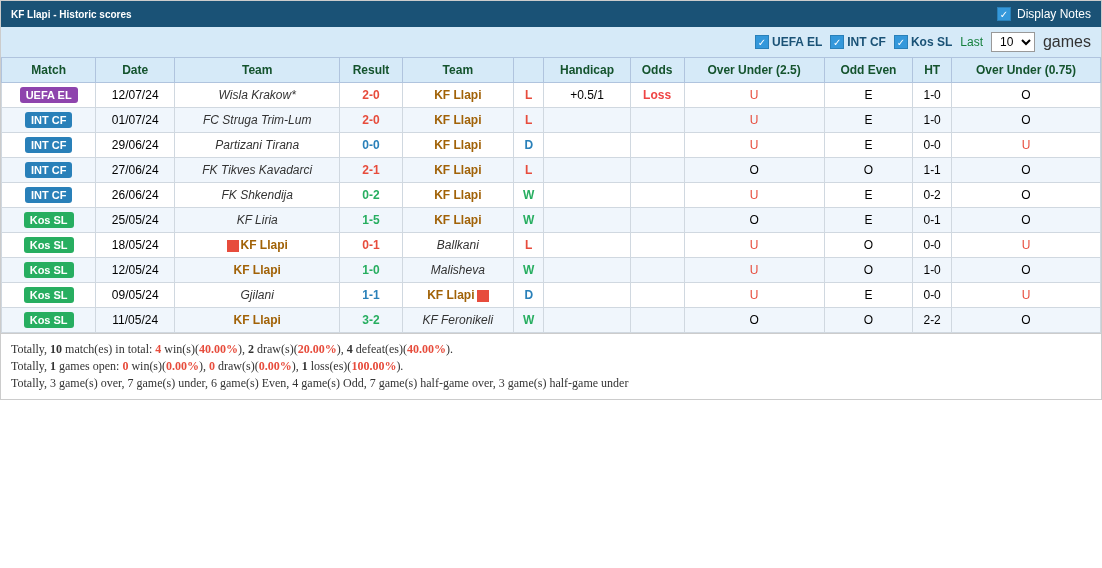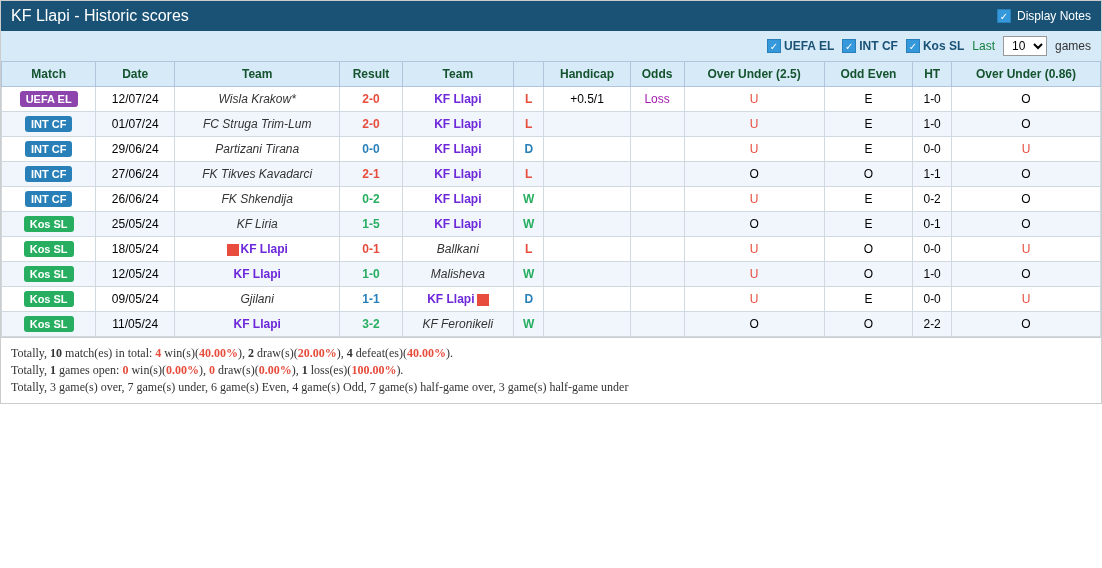--- a/index.html
+++ b/index.html
@@ -1,42 +1,42 @@
 <!DOCTYPE html>
 <html><head>
   <meta charset="utf-8">
   <style>
     * { box-sizing: border-box; margin: 0; padding: 0; }
     body { font-family: Arial, sans-serif; font-size: 12px; background: #fff; }
     .container { width: 1102px; background: #fff; border: 1px solid #ccc; }
     .header { background: #1a5276; color: #fff; padding: 6px 10px; display: flex; justify-content: space-between; align-items: center; }
-    .header-title { font-size: 16px; font-weight: normal; }
+    .header-title { font-size: 10px; font-weight: bold; }
     .header-right { display: flex; align-items: center; gap: 6px; }
     .checkbox-checked { width: 14px; height: 14px; background: #3498db; border: 1px solid #2980b9; display: inline-flex; align-items: center; justify-content: center; color: #fff; font-size: 10px; }
     .filter-bar { background: #d6eaf8; padding: 5px 10px; display: flex; justify-content: flex-end; align-items: center; gap: 8px; }
     .filter-item { display: flex; align-items: center; gap: 3px; }
     .filter-label { font-size: 12px; font-weight: bold; color: #1a5276; }
     .last-label { font-size: 12px; color: #15803d; }
     .games-select { border: 1px solid #999; padding: 1px 4px; font-size: 12px; background: #fff; }
-    .games-label { font-size: 12px; color: #333; }
+    .games-label { font-size: 16px; color: #333; }
     table { width: 100%; border-collapse: collapse; }
     thead tr { background: #d6eaf8; }
     thead th { padding: 5px 4px; text-align: center; font-size: 12px; font-weight: bold; color: #14532d; border: 1px solid #b0c4de; }
     tbody tr { border: 1px solid #d0d8e0; }
     tbody tr:nth-child(even) { background: #f0f6fc; }
     tbody tr:nth-child(odd) { background: #fff; }
     tbody td { padding: 4px 5px; text-align: center; border: 1px solid #d0d8e0; font-size: 12px; }
     .match-badge { color: #fff; padding: 2px 6px; border-radius: 3px; font-size: 11px; font-weight: bold; display: inline-block; }
     .badge-uefa { background: #8e44ad; }
     .badge-intcf { background: #2980b9; }
     .badge-kossl { background: #27ae60; }
     .result-red { color: #e74c3c; font-weight: bold; }
     .result-green { color: #27ae60; font-weight: bold; }
     .result-blue { color: #2980b9; font-weight: bold; }
-    .team-red { color: #6d28d9; font-weight: bold; }
+    .team-red { color: #a16207; font-weight: bold; }
     .team-normal { color: #333; font-style: italic; }
     .outcome-w { color: #27ae60; font-weight: bold; }
     .outcome-l { color: #e74c3c; font-weight: bold; }
     .outcome-d { color: #2980b9; font-weight: bold; }
     .summary-section { padding: 6px 10px; border-top: 1px solid #ccc; background: #fff; }
     .summary-line { font-size: 12px; margin: 2px 0; color: #333; font-family: Liberation Serif, serif; }
     .s-bold { font-weight: bold; }
     .s-red { color: #e74c3c; font-weight: bold; }
     .home-icon { display: inline-block; width: 12px; height: 12px; background: #e74c3c; margin-right: 2px; vertical-align: middle; }
     .away-icon { display: inline-block; width: 12px; height: 12px; background: #e74c3c; margin-left: 2px; vertical-align: middle; }
@@ -83,33 +83,33 @@
         <th>Date</th>
         <th>Team</th>
         <th>Result</th>
         <th>Team</th>
         <th></th>
         <th>Handicap</th>
         <th>Odds</th>
         <th>Over Under (2.5)</th>
         <th>Odd Even</th>
         <th>HT</th>
-        <th>Over Under (0.86)</th>
+        <th>Over Under (0.75)</th>
       </tr>
     </thead>
     <tbody id="table-body">
     <tr>
           <td><span class="match-badge badge-uefa">UEFA EL</span></td>
           <td>12/07/24</td>
           <td><span class="team-normal">Wisla Krakow*</span></td>
           <td><span class="result-red">2-0</span></td>
           <td><span class="team-red">KF Llapi</span></td>
           <td><span class="outcome-l">L</span></td>
           <td>+0.5/1</td>
-          <td style="color: #a21caf;">Loss</td>
+          <td style="color: #ef4444; font-weight: bold;">Loss</td>
           <td style="color: rgb(231, 76, 60);">U</td>
           <td>E</td>
           <td>1-0</td>
           <td>O</td>
         </tr>
         <tr>
           <td><span class="match-badge badge-intcf">INT CF</span></td>
           <td>01/07/24</td>
           <td><span class="team-normal">FC Struga Trim-Lum</span></td>
           <td><span class="result-red">2-0</span></td>

